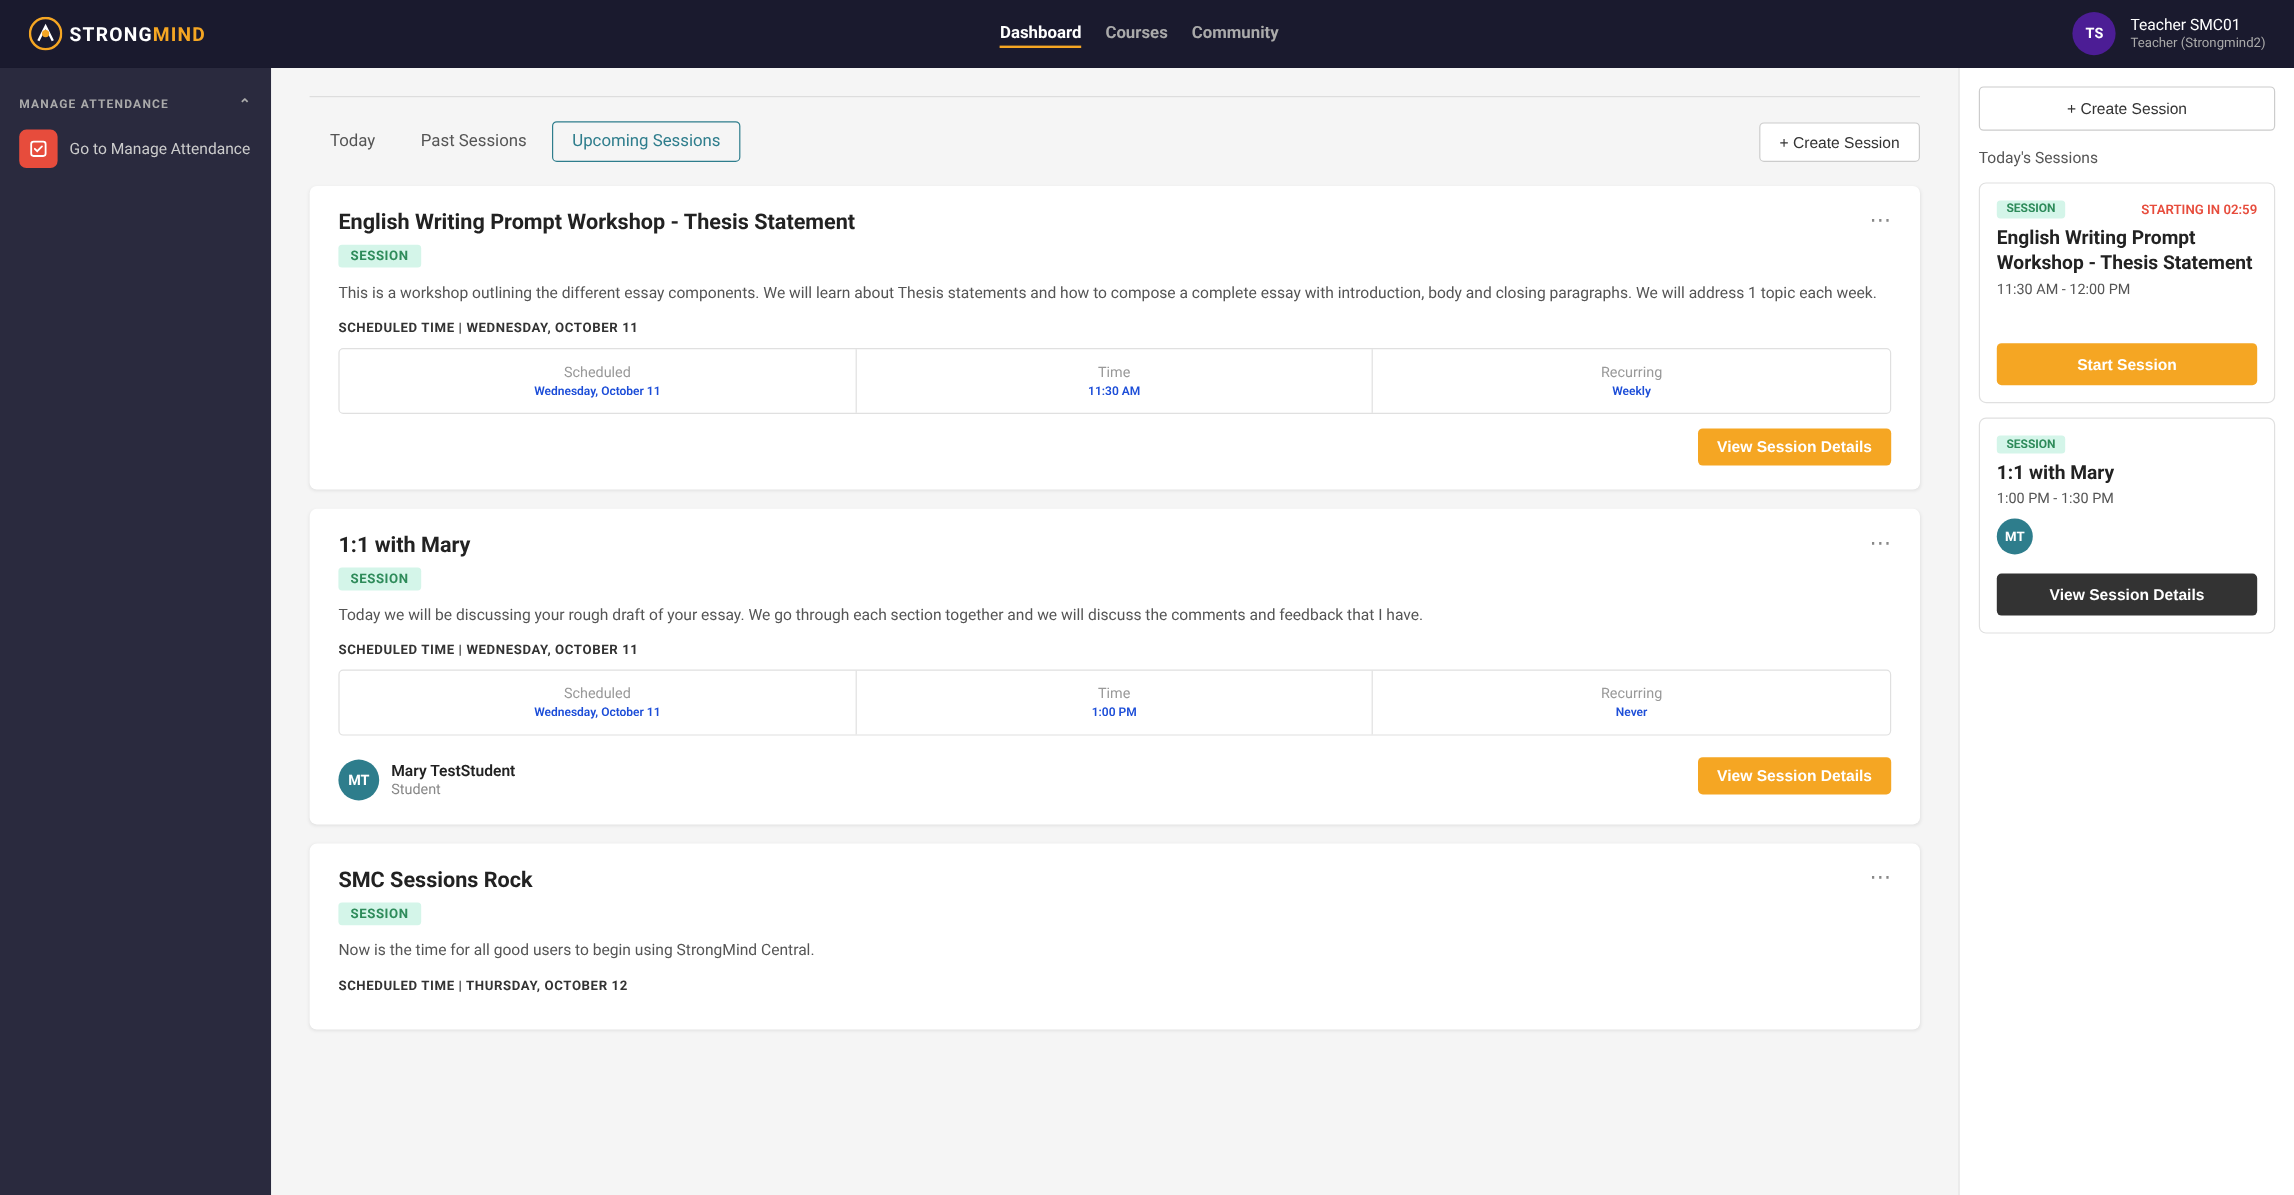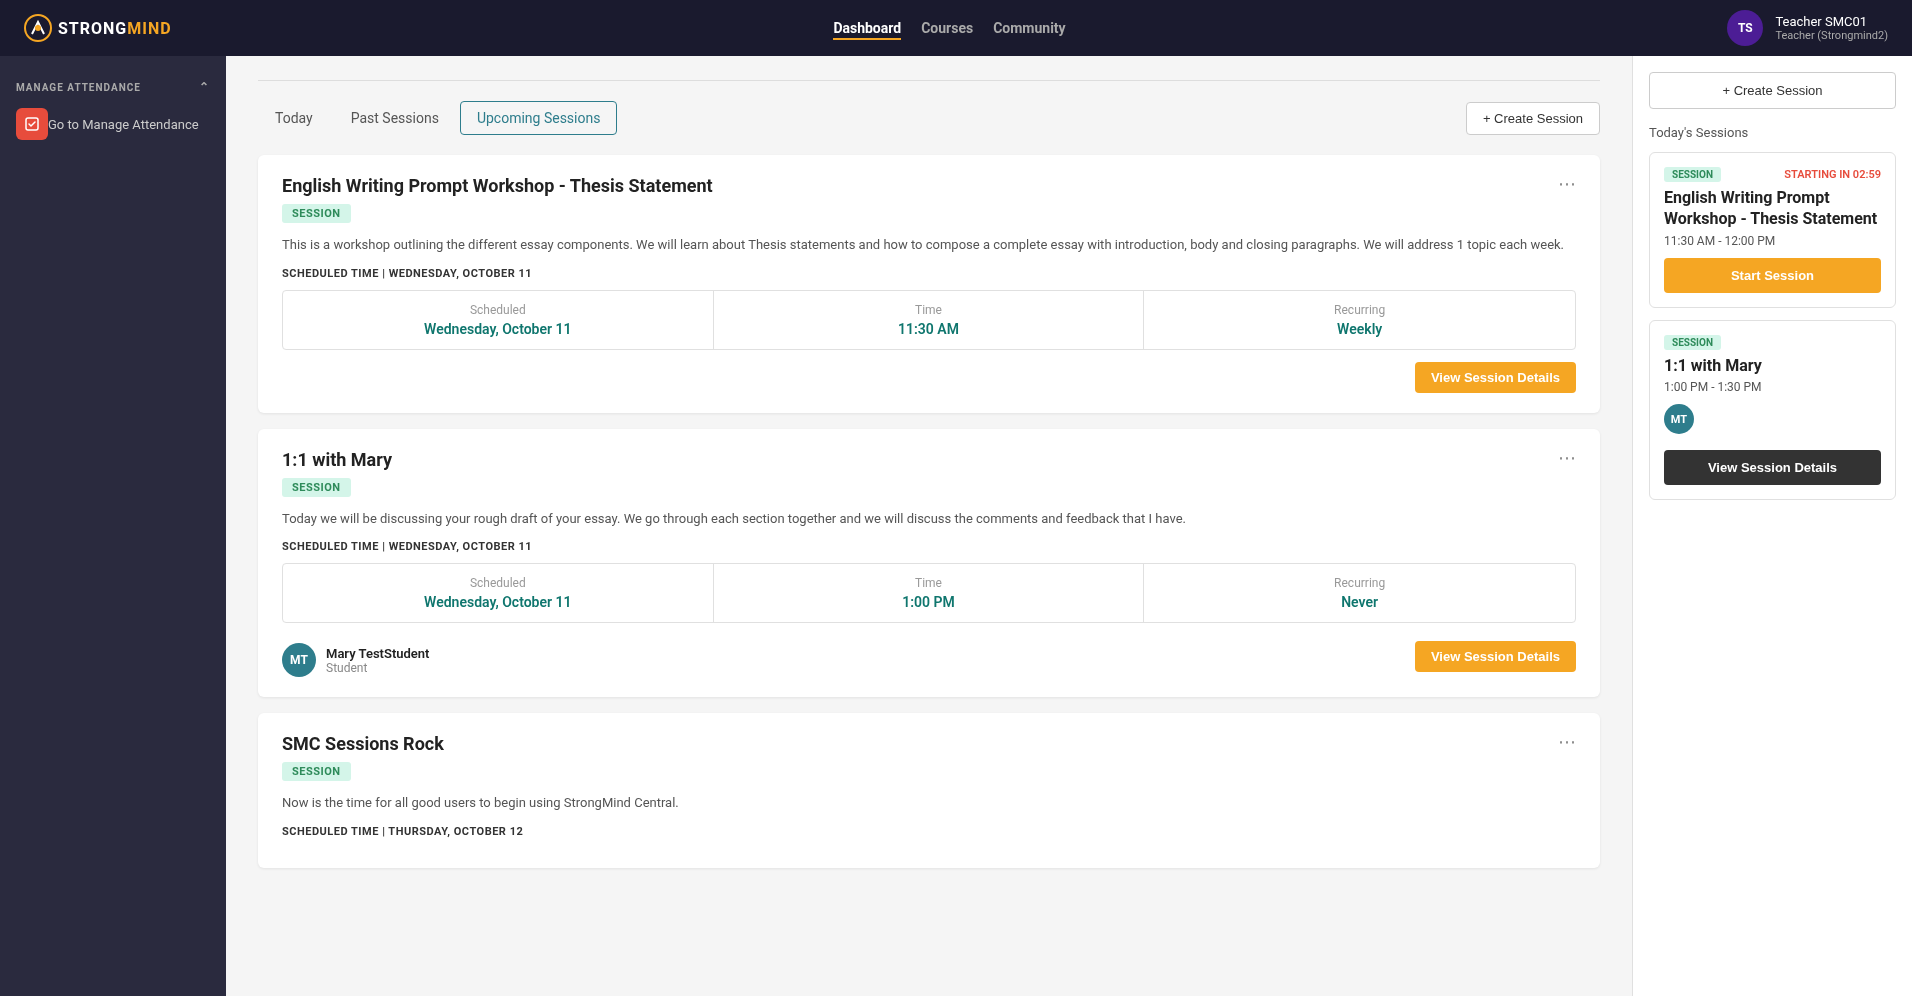--- a/index.html
+++ b/index.html
@@ -95,20 +95,21 @@
       align-items: center;
       justify-content: space-between;
     }
     .sidebar-chevron {
       color: #aaa;
       font-size: 12px;
     }
     .sidebar-item {
       display: flex;
       align-items: center;
+      gap: 10px;
       padding: 10px 16px;
       color: #ccc;
       cursor: pointer;
       font-size: 13px;
     }
     .sidebar-icon {
       width: 32px;
       height: 32px;
       background: #e74c3c;
       border-radius: 6px;
@@ -235,23 +236,23 @@
       border-right: 1px solid #e0e0e0;
       text-align: center;
     }
     .session-info-cell:last-child { border-right: none; }
     .session-info-label {
       font-size: 12px;
       color: #999;
       margin-bottom: 4px;
     }
     .session-info-value {
-      font-size: 14px;
+      font-size: 10px;
       font-weight: 600;
-      color: #0f766e;
+      color: #1d4ed8;
     }
     .session-footer {
       display: flex;
       align-items: center;
       justify-content: flex-end;
       margin-top: 8px;
     }
     .session-student-row {
       display: flex;
       align-items: center;
@@ -366,20 +367,21 @@
     .start-session-btn {
       width: 100%;
       background: #f5a623;
       color: white;
       border: none;
       border-radius: 4px;
       padding: 10px;
       font-size: 13px;
       font-weight: 700;
       cursor: pointer;
+      margin-top: 28px;
     }
     .view-session-btn-dark {
       width: 100%;
       background: #333;
       color: white;
       border: none;
       border-radius: 4px;
       padding: 10px;
       font-size: 13px;
       font-weight: 600;

